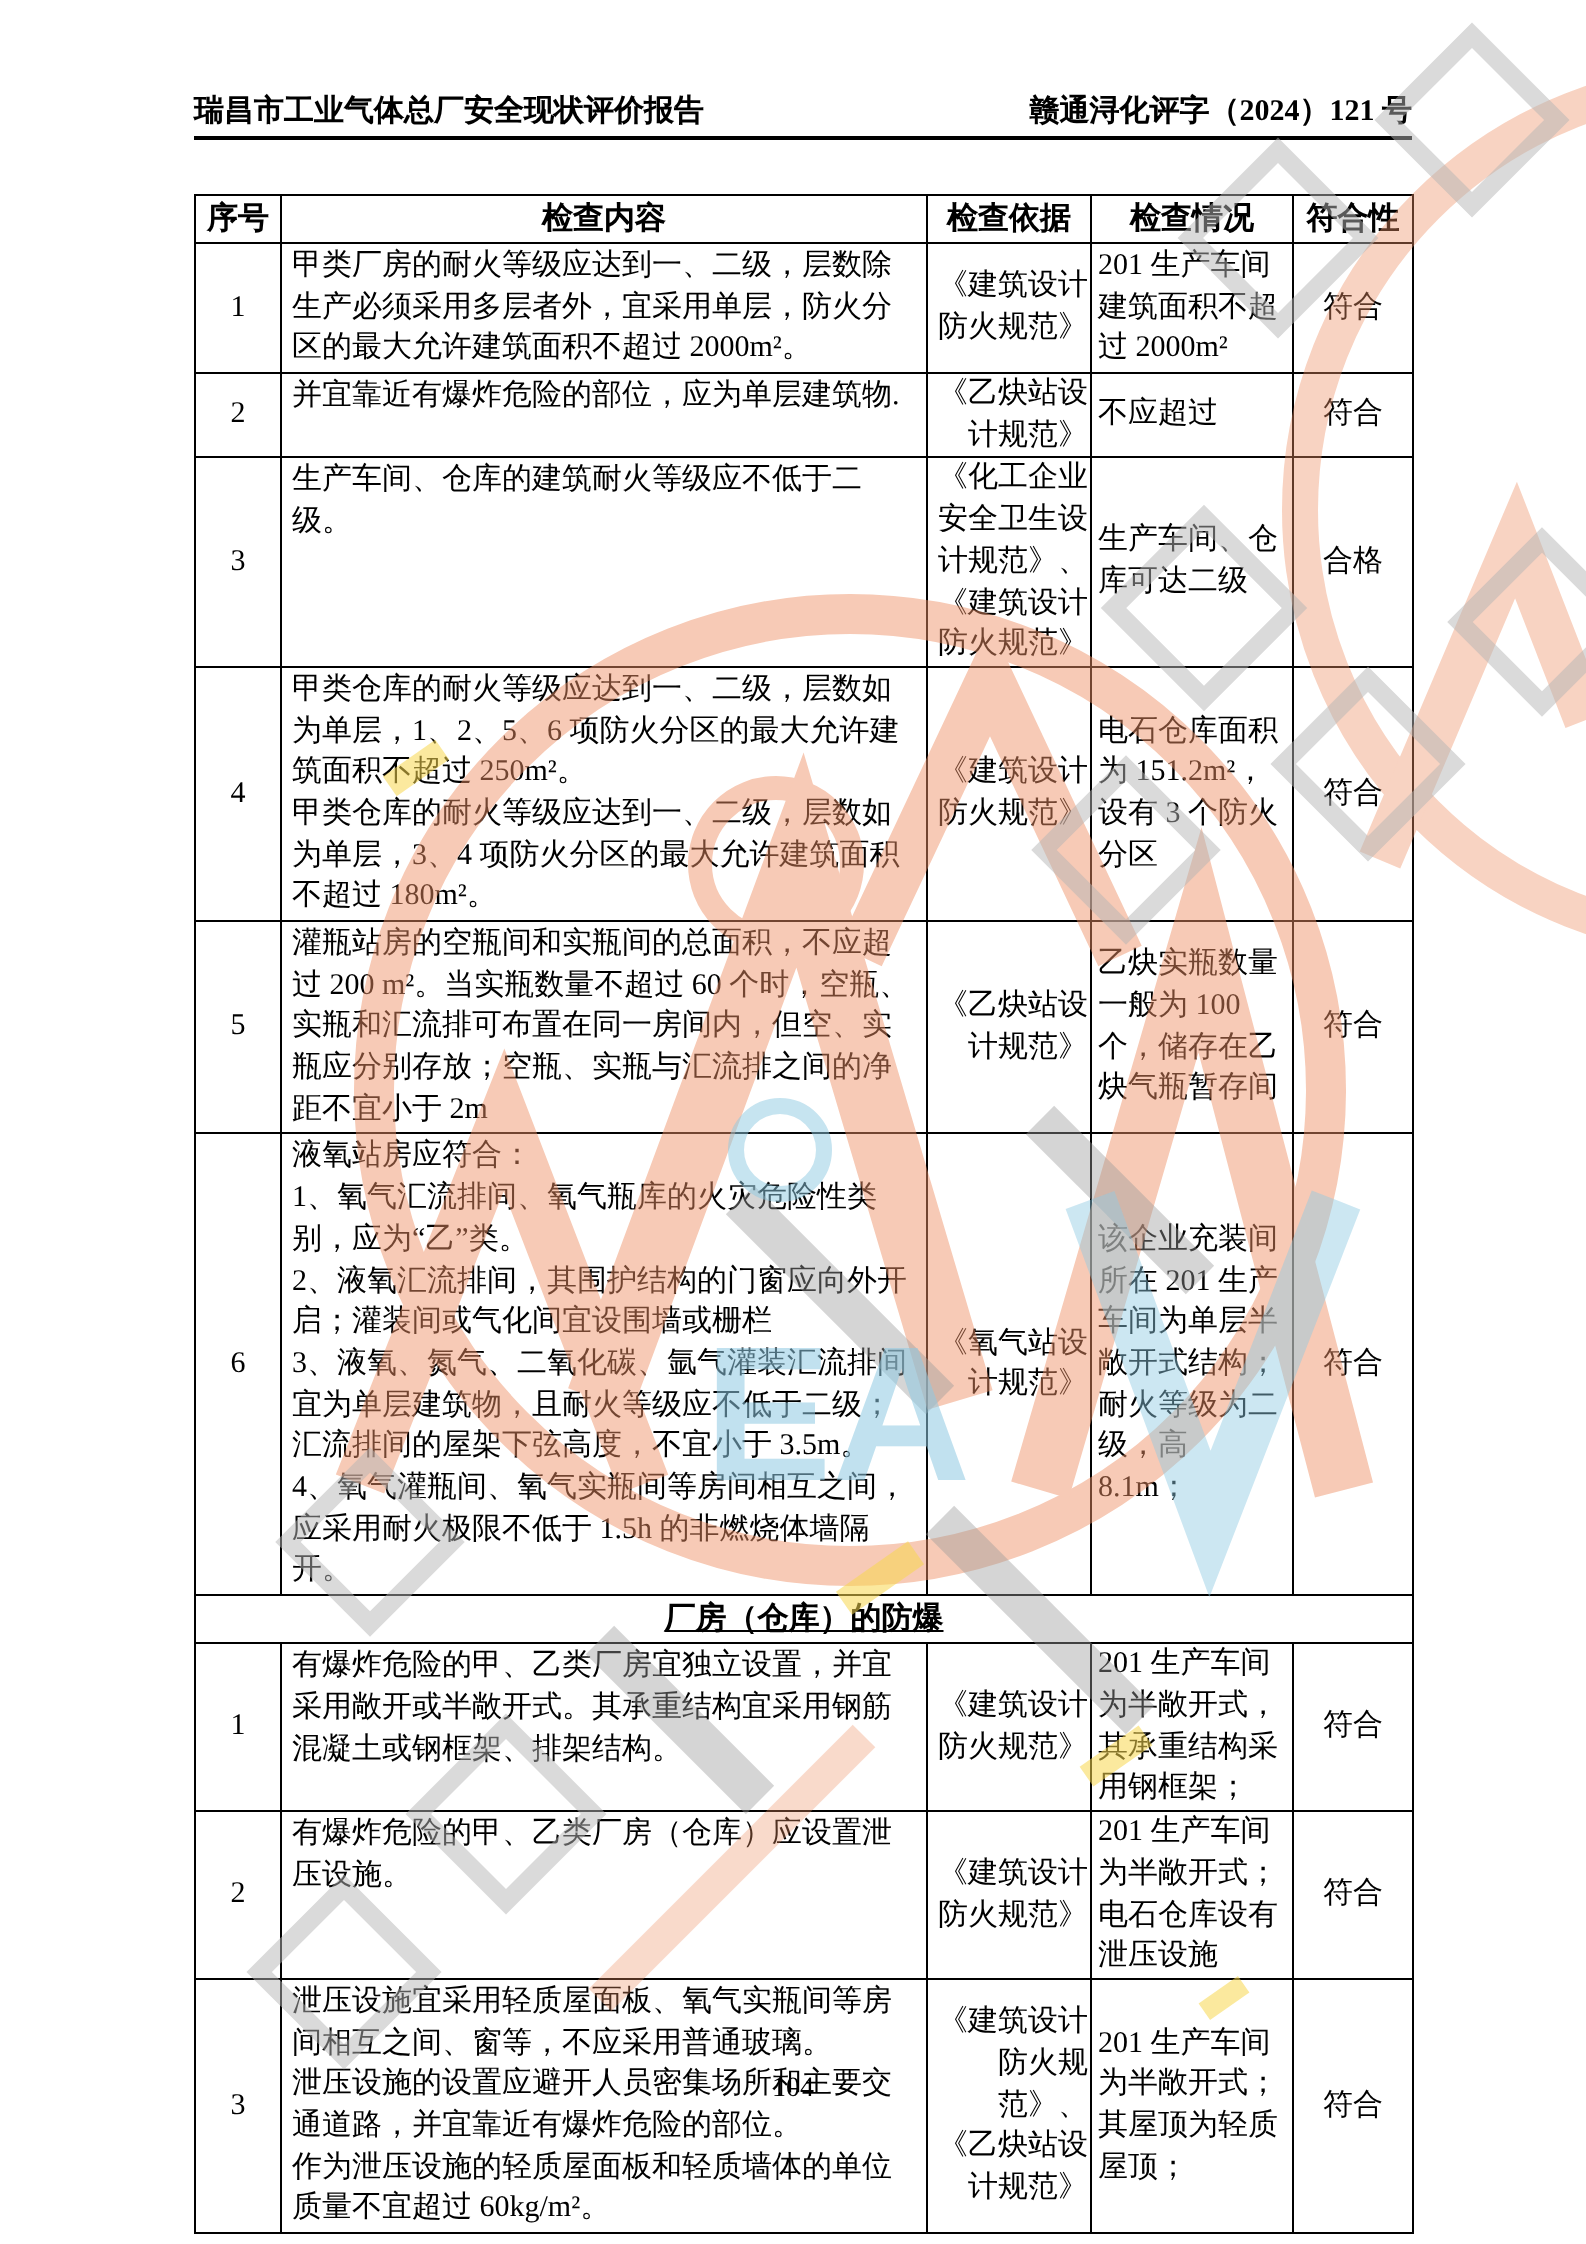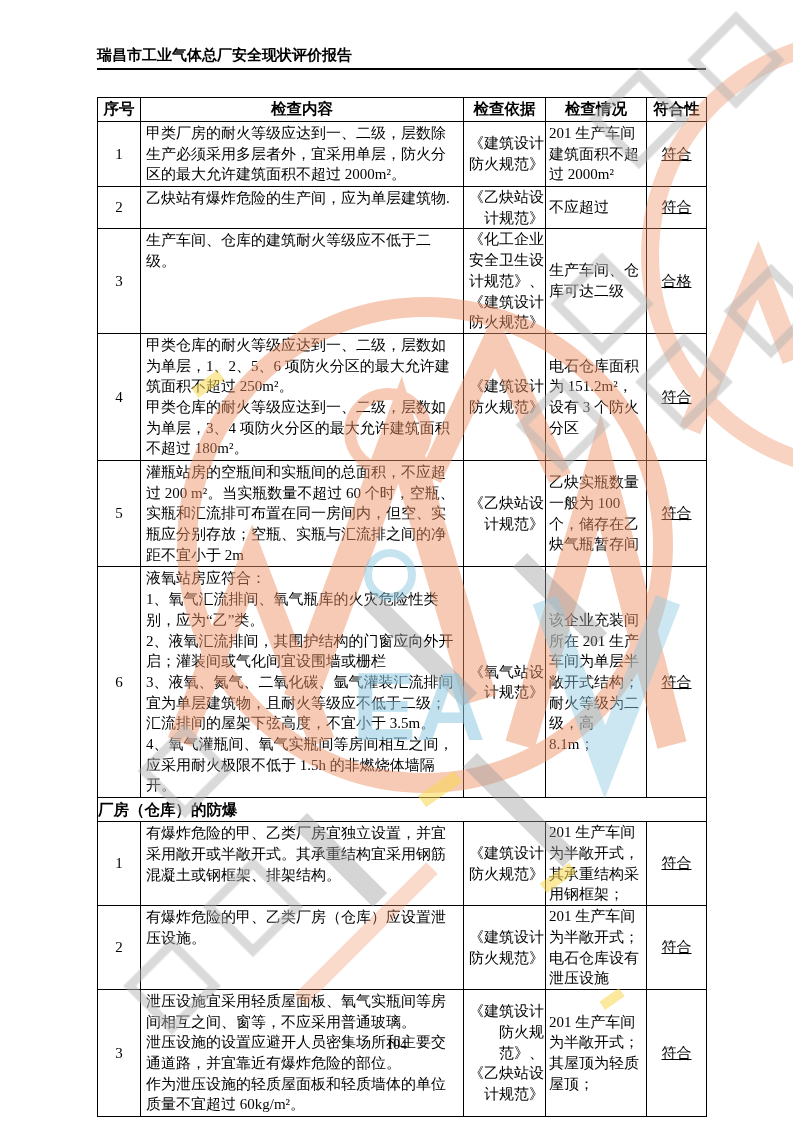--- a/index.html
+++ b/index.html
@@ -18,38 +18,39 @@
     position:absolute; left:97px; top:97px; width:609px;
     border-collapse:collapse; table-layout:fixed;padding-left:30px;
   }
   .inspect th, .inspect td { border:1.5px solid #000; font-size:15px; }
   .inspect th { font-weight:bold; font-size:15.5px; padding:1px 0; text-align:center; }
   .inspect td { line-height:1.38; vertical-align:middle; }
   td.num  { text-align:center; }
   td.content { text-align:left; padding:1px 5px; white-space:pre-line; vertical-align:top;margin-top:11px; }
   td.basis { text-align:right; white-space:pre-line; padding:0 1px; }
   td.situation { text-align:left; white-space:pre-line; padding:0 3px;margin-top:39px; }
-  td.compliance { text-align:center;text-decoration:underline; }
-  tr.section-row td { font-weight:bold; font-size:15.5px; padding:1px 0; }
+  td.compliance { text-align:center; }
+  tr.section-row td { font-weight:bold; text-align:center; font-size:15.5px; padding:1px 0;text-decoration:underline; }
   .doc-footer {
     position:absolute; left:0; top:1037px; width:793px;
     text-align:center; font-size:14px;
   }
   .watermark {
     position:absolute; left:0; top:0; width:793px; height:1122px;
     z-index:3; pointer-events:none;
   }
 </style>
 </head>
 <body>
 
 <div class="page">
 
   <div class="doc-header">
     <span>瑞昌市工业气体总厂安全现状评价报告</span>
+    <span>赣通浔化评字（2024）121 号</span>
   </div>
 
   <table class="inspect">
     <colgroup>
       <col style="width:43px">
         <col style="width:323px">
         <col style="width:82px">
       <col style="width:101px">
         <col style="width:60px">
     </colgroup>
@@ -67,21 +68,21 @@
       <td class="content">甲类厂房的耐火等级应达到一、二级，层数除生产必须采用多层者外，宜采用单层，防火分区的最大允许建筑面积不超过 2000m²。</td>
       <td class="basis">《建筑设计
 防火规范》</td>
       <td class="situation">201 生产车间
 建筑面积不超
 过 2000m²</td>
       <td class="compliance">符合</td>
     </tr>
     <tr style="height:38px">
       <td class="num">2</td>
-      <td class="content">乙炔站有爆炸危险的生产间，应为单层建筑物.</td>
+      <td class="content">并宜靠近有爆炸危险的部位，应为单层建筑物.</td>
       <td class="basis">《乙炔站设
 计规范》</td>
       <td class="situation">不应超过</td>
       <td class="compliance">符合</td>
     </tr>
     <tr style="height:97px">
       <td class="num">3</td>
       <td class="content">生产车间、仓库的建筑耐火等级应不低于二级。</td>
       <td class="basis">《化工企业
 安全卫生设

